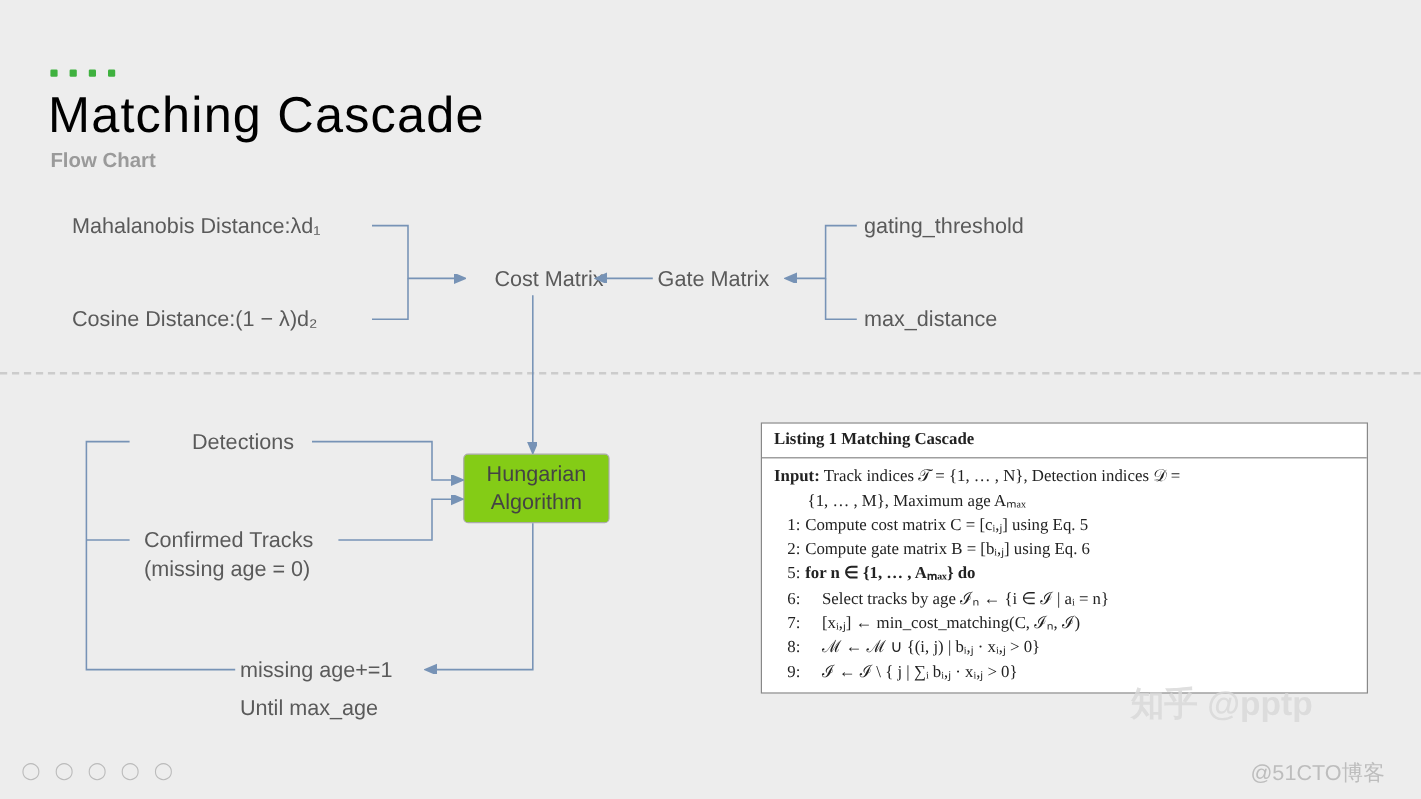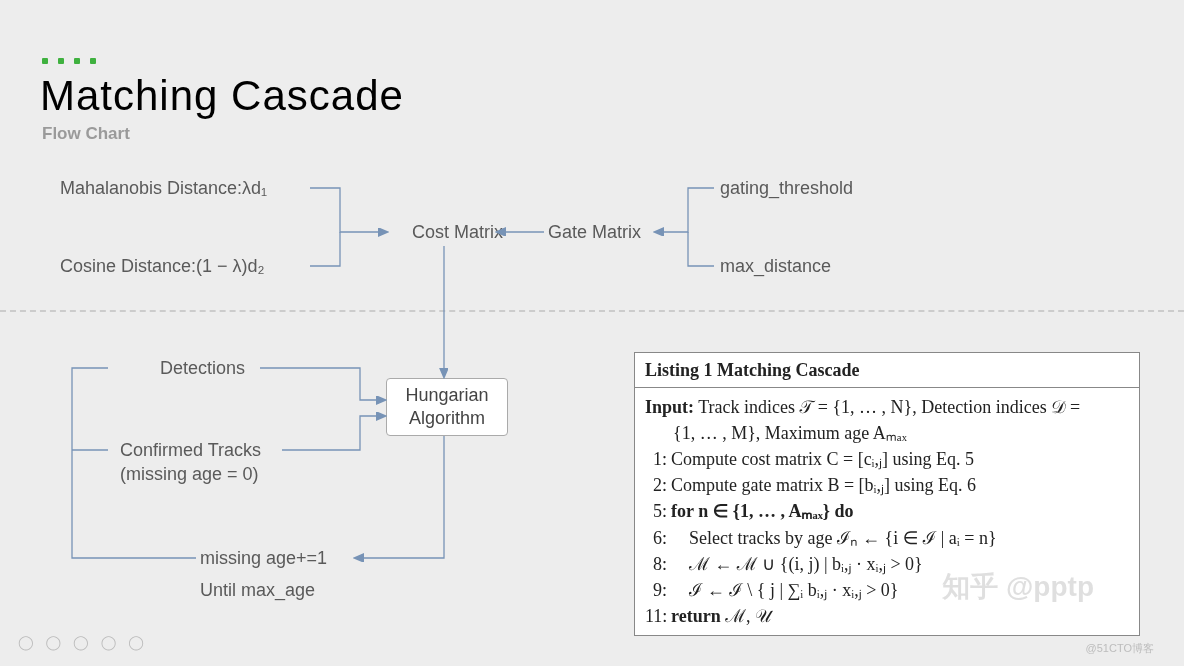--- a/index.html
+++ b/index.html
@@ -1,33 +1,33 @@
 <!DOCTYPE html>
 <html><head>
 <meta charset="utf-8">
 <style>
 html,body{margin:0;padding:0;width:1184px;height:666px;background:#ededed;font-family:Arial,Helvetica,sans-serif;color:#555;position:relative;overflow:hidden}
 .dots{position:absolute;top:58px;left:42px;display:flex;gap:10px}
 .dots span{width:6px;height:6px;background:#3fb13f;border-radius:1px}
 .title{position:absolute;top:72px;left:40px;font-size:42px;font-weight:300;color:#000000;letter-spacing:1px}
 .subtitle{position:absolute;top:124px;left:42px;font-size:17px;color:#9a9a9a;font-weight:700}
 .label{position:absolute;font-size:18px;color:#5a5a5a}
-.box{position:absolute;border:1px solid #aaa;background:#ffffff;border-radius:4px;font-size:18px;display:flex;align-items:center;justify-content:center;text-align:center;color:#444}
+.box{position:absolute;border:1px solid #aaa;background:#84cc16;border-radius:4px;font-size:18px;display:flex;align-items:center;justify-content:center;text-align:center;color:#444}
 .box.hun{line-height:1.3}
-.listing{position:absolute;background:#fff;border:1px solid #888;font-family:Georgia,'Times New Roman',serif;font-size:18px;line-height:1.45;color:#222}
+.listing{position:absolute;background:#fff;border:1px solid #888;font-family:Georgia,'Times New Roman',serif;font-size:14px;line-height:1.45;color:#222}
 .listing .hdr{border-bottom:1px solid #888;padding:4px 10px;font-weight:bold}
 .listing .body{padding:6px 10px}
 .listing .ind{padding-left:28px}
 .listing .num{display:inline-block;width:22px;text-align:right;margin-right:4px}
 .dashline{position:absolute;left:0;right:0;border-top:2px dashed #ccc}
 svg.wires{position:absolute;top:0;left:0;pointer-events:none}
 svg.wires path{stroke:#7793b6;stroke-width:1.3;fill:none}
 svg.wires .arrow{fill:#7793b6}
 .watermark1{position:absolute;right:90px;bottom:60px;font-size:28px;color:#d8d8d8;font-weight:bold;opacity:.8}
-.watermark2{position:absolute;right:30px;bottom:10px;font-size:11px;color:#bdbdbd}
+.watermark2{position:absolute;right:30px;bottom:10px;font-size:18px;color:#bdbdbd}
 .footer-icons{position:absolute;left:18px;bottom:16px;font-size:14px;color:#bbb;letter-spacing:4px}
 </style>
 </head>
 <body>
 
 <div class="dots">
     <span></span>
     <span></span>
     <span></span>
     <span></span>
@@ -59,23 +59,23 @@
 
 <div class="listing" style="top:352px;left:634px;width:504px">
   <div class="hdr">Listing 1 Matching Cascade</div>
   <div class="body">
     <div><b>Input:</b> <span>Track indices 𝒯 = {1, … , N}, Detection indices 𝒟 =</span></div>
     <div class="ind">{1, … , M}, Maximum age Aₘₐₓ</div>
     <div><span class="num">1:</span><span>Compute cost matrix C = [cᵢ,ⱼ] using Eq. 5</span></div>
     <div><span class="num">2:</span><span>Compute gate matrix B = [bᵢ,ⱼ] using Eq. 6</span></div>
     <div><span class="num">5:</span><b><span>for n ∈ {1, … , Aₘₐₓ} do</span></b></div>
     <div><span class="num">6:</span><span> Select tracks by age ℐₙ ← {i ∈ ℐ | aᵢ = n}</span></div>
+    <div><span class="num">7:</span><span> [xᵢ,ⱼ] ← min_cost_matching(C, ℐₙ, ℐ)</span></div>
     <div><span class="num">8:</span><span> ℳ ← ℳ ∪ {(i, j) | bᵢ,ⱼ · xᵢ,ⱼ &gt; 0}</span></div>
     <div><span class="num">9:</span><span> ℐ ← ℐ \ { j | ∑ᵢ bᵢ,ⱼ · xᵢ,ⱼ &gt; 0}</span></div>
-    <div><span class="num">11:</span><b>return</b> <span>ℳ, 𝒰</span></div>
   </div>
 </div>
 
 <svg class="wires" width="1184" height="666">
 <defs>
   <marker id="ah" markerWidth="8" markerHeight="8" refX="6" refY="3" orient="auto">
         <path class="arrow" d="M0,0 L7,3 L0,6 Z"></path>
       </marker>
 </defs>
 

